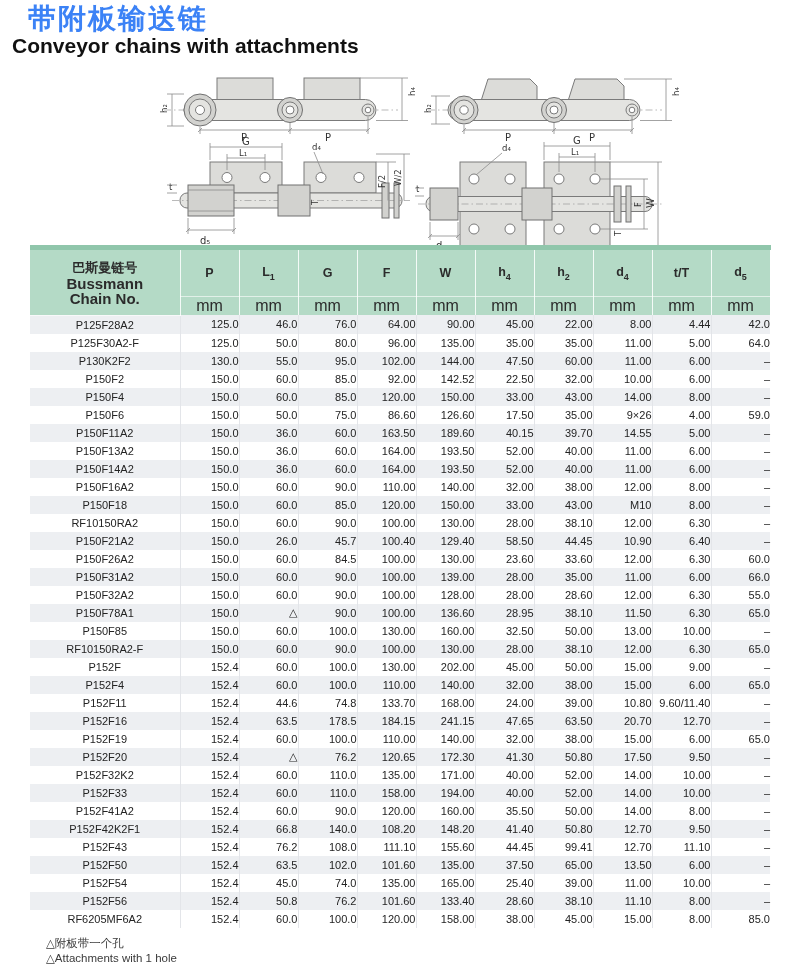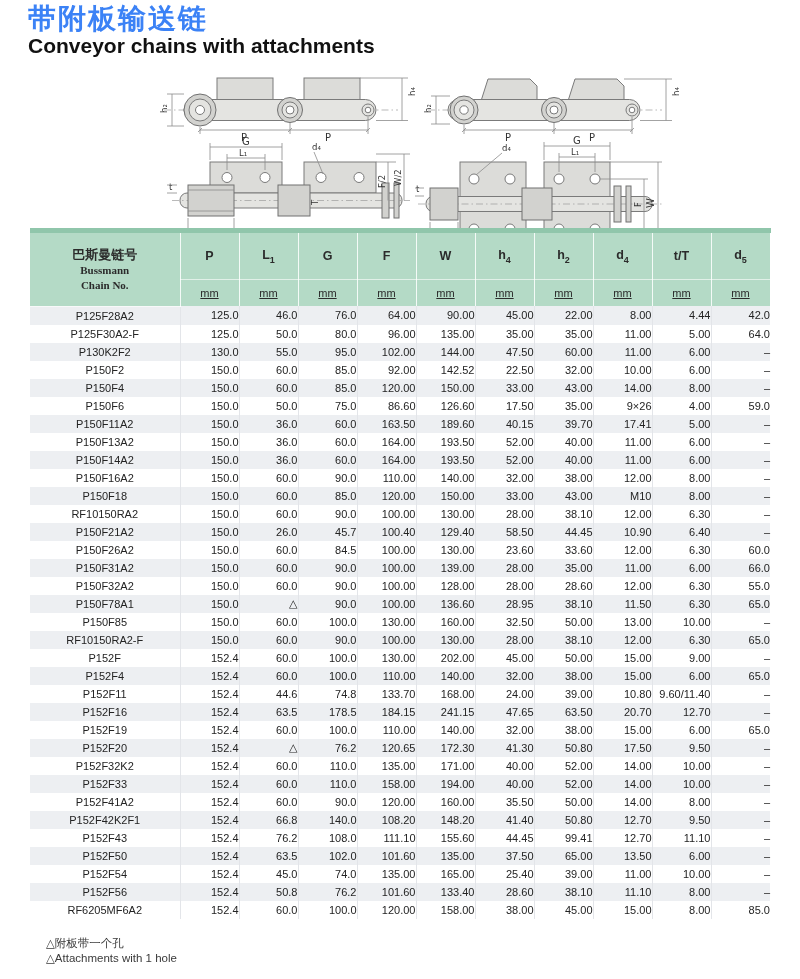--- a/index.html
+++ b/index.html
@@ -2,46 +2,46 @@
 <html><head>
 <meta charset="utf-8">
 <style>
   html,body{margin:0;padding:0;}
   body{
     width:800px;height:979px;background:#ffffff;position:relative;
     font-family:"Liberation Sans","DejaVu Sans",sans-serif;color:#222;
     overflow:hidden;
   }
   .title-cn{position:absolute;left:28px;top:0px;font-size:28px;font-weight:bold;color:#3b82f6;letter-spacing:2px;}
-  .title-en{position:absolute;left:28px;top:34px;font-size:21px;font-weight:bold;color:#111;}
+  .title-en{position:absolute;left:12px;top:34px;font-size:21px;font-weight:bold;color:#111;}
 
   .diagram{position:absolute;}
   .part{fill:#e4e4e1;stroke:#7a7a7a;stroke-width:1;}
   .part2{fill:#dcdcd9;stroke:#7a7a7a;stroke-width:1;}
   .part3{fill:#d2d2cf;stroke:#707070;stroke-width:1;}
   .hole{fill:#ffffff;stroke:#7a7a7a;stroke-width:1;}
   .dim{stroke:#8b8b8b;stroke-width:0.8;fill:none;}
   .cl{stroke:#9c9c9c;stroke-width:0.7;stroke-dasharray:7 3 1.5 3;fill:none;}
   .dtext{font-size:10px;fill:#333;font-family:"DejaVu Sans",sans-serif;}
   .dtext-s{font-size:8.5px;fill:#333;font-family:"DejaVu Sans",sans-serif;}
 
   table.spec{
-    position:absolute;left:30px;top:228px;width:740px;
+    position:absolute;left:30px;top:245px;width:740px;
     border-collapse:collapse;table-layout:fixed;
     border-top:5px solid #90c6ab;
   }
   table.spec th,table.spec td{padding:0;margin:0;}
   thead th{background:#b4dac6;color:#2b2b2b;vertical-align:middle;}
   th.chain-head{width:150px;text-align:center;border-right:1px solid rgba(255,255,255,.85);}
   .chain-cn{font-size:13px;font-weight:bold;line-height:17px;}
-  .chain-en{font-size:11px;font-weight:bold;line-height:15px;font-family:Liberation Serif, serif;}
+  .chain-en{font-size:15px;font-weight:bold;line-height:15px;}
   tr.measure-row th{height:46px;font-size:12.5px;font-weight:bold;
     border-right:1px solid rgba(255,255,255,.85);border-bottom:1px solid rgba(255,255,255,.6);}
   tr.measure-row th sub{font-size:9px;}
-  tr.unit-row th{height:26px;font-size:11px;font-weight:normal;border-right:1px solid rgba(255,255,255,.85);text-decoration:underline;}
+  tr.unit-row th{height:18px;font-size:16px;font-weight:normal;border-right:1px solid rgba(255,255,255,.85);}
   tbody td{height:18px;font-size:11px;color:#232323;border-right:1px solid #e3e5e9;white-space:nowrap;}
   tbody td:last-child{border-right:none;}
   tbody tr:nth-child(odd) td{background:#edeff2;}
   td.chain-no{text-align:center;}
   td.num{text-align:right;padding-right:15px;}
 
   .footnotes{position:absolute;left:46px;top:936px;font-size:11.5px;color:#3a3a3a;line-height:15px;}
 </style>
 </head>
 <body>
@@ -333,21 +333,21 @@
       </tr>
       <tr>
         <td class="chain-no">P150F11A2</td>
         <td class="num">150.0</td>
         <td class="num">36.0</td>
         <td class="num">60.0</td>
         <td class="num">163.50</td>
         <td class="num">189.60</td>
         <td class="num">40.15</td>
         <td class="num">39.70</td>
-        <td class="num">17.41</td>
+        <td class="num">14.55</td>
         <td class="num">5.00</td>
         <td class="num">–</td>
       </tr>
       <tr>
         <td class="chain-no">P150F13A2</td>
         <td class="num">150.0</td>
         <td class="num">36.0</td>
         <td class="num">60.0</td>
         <td class="num">164.00</td>
         <td class="num">193.50</td>

